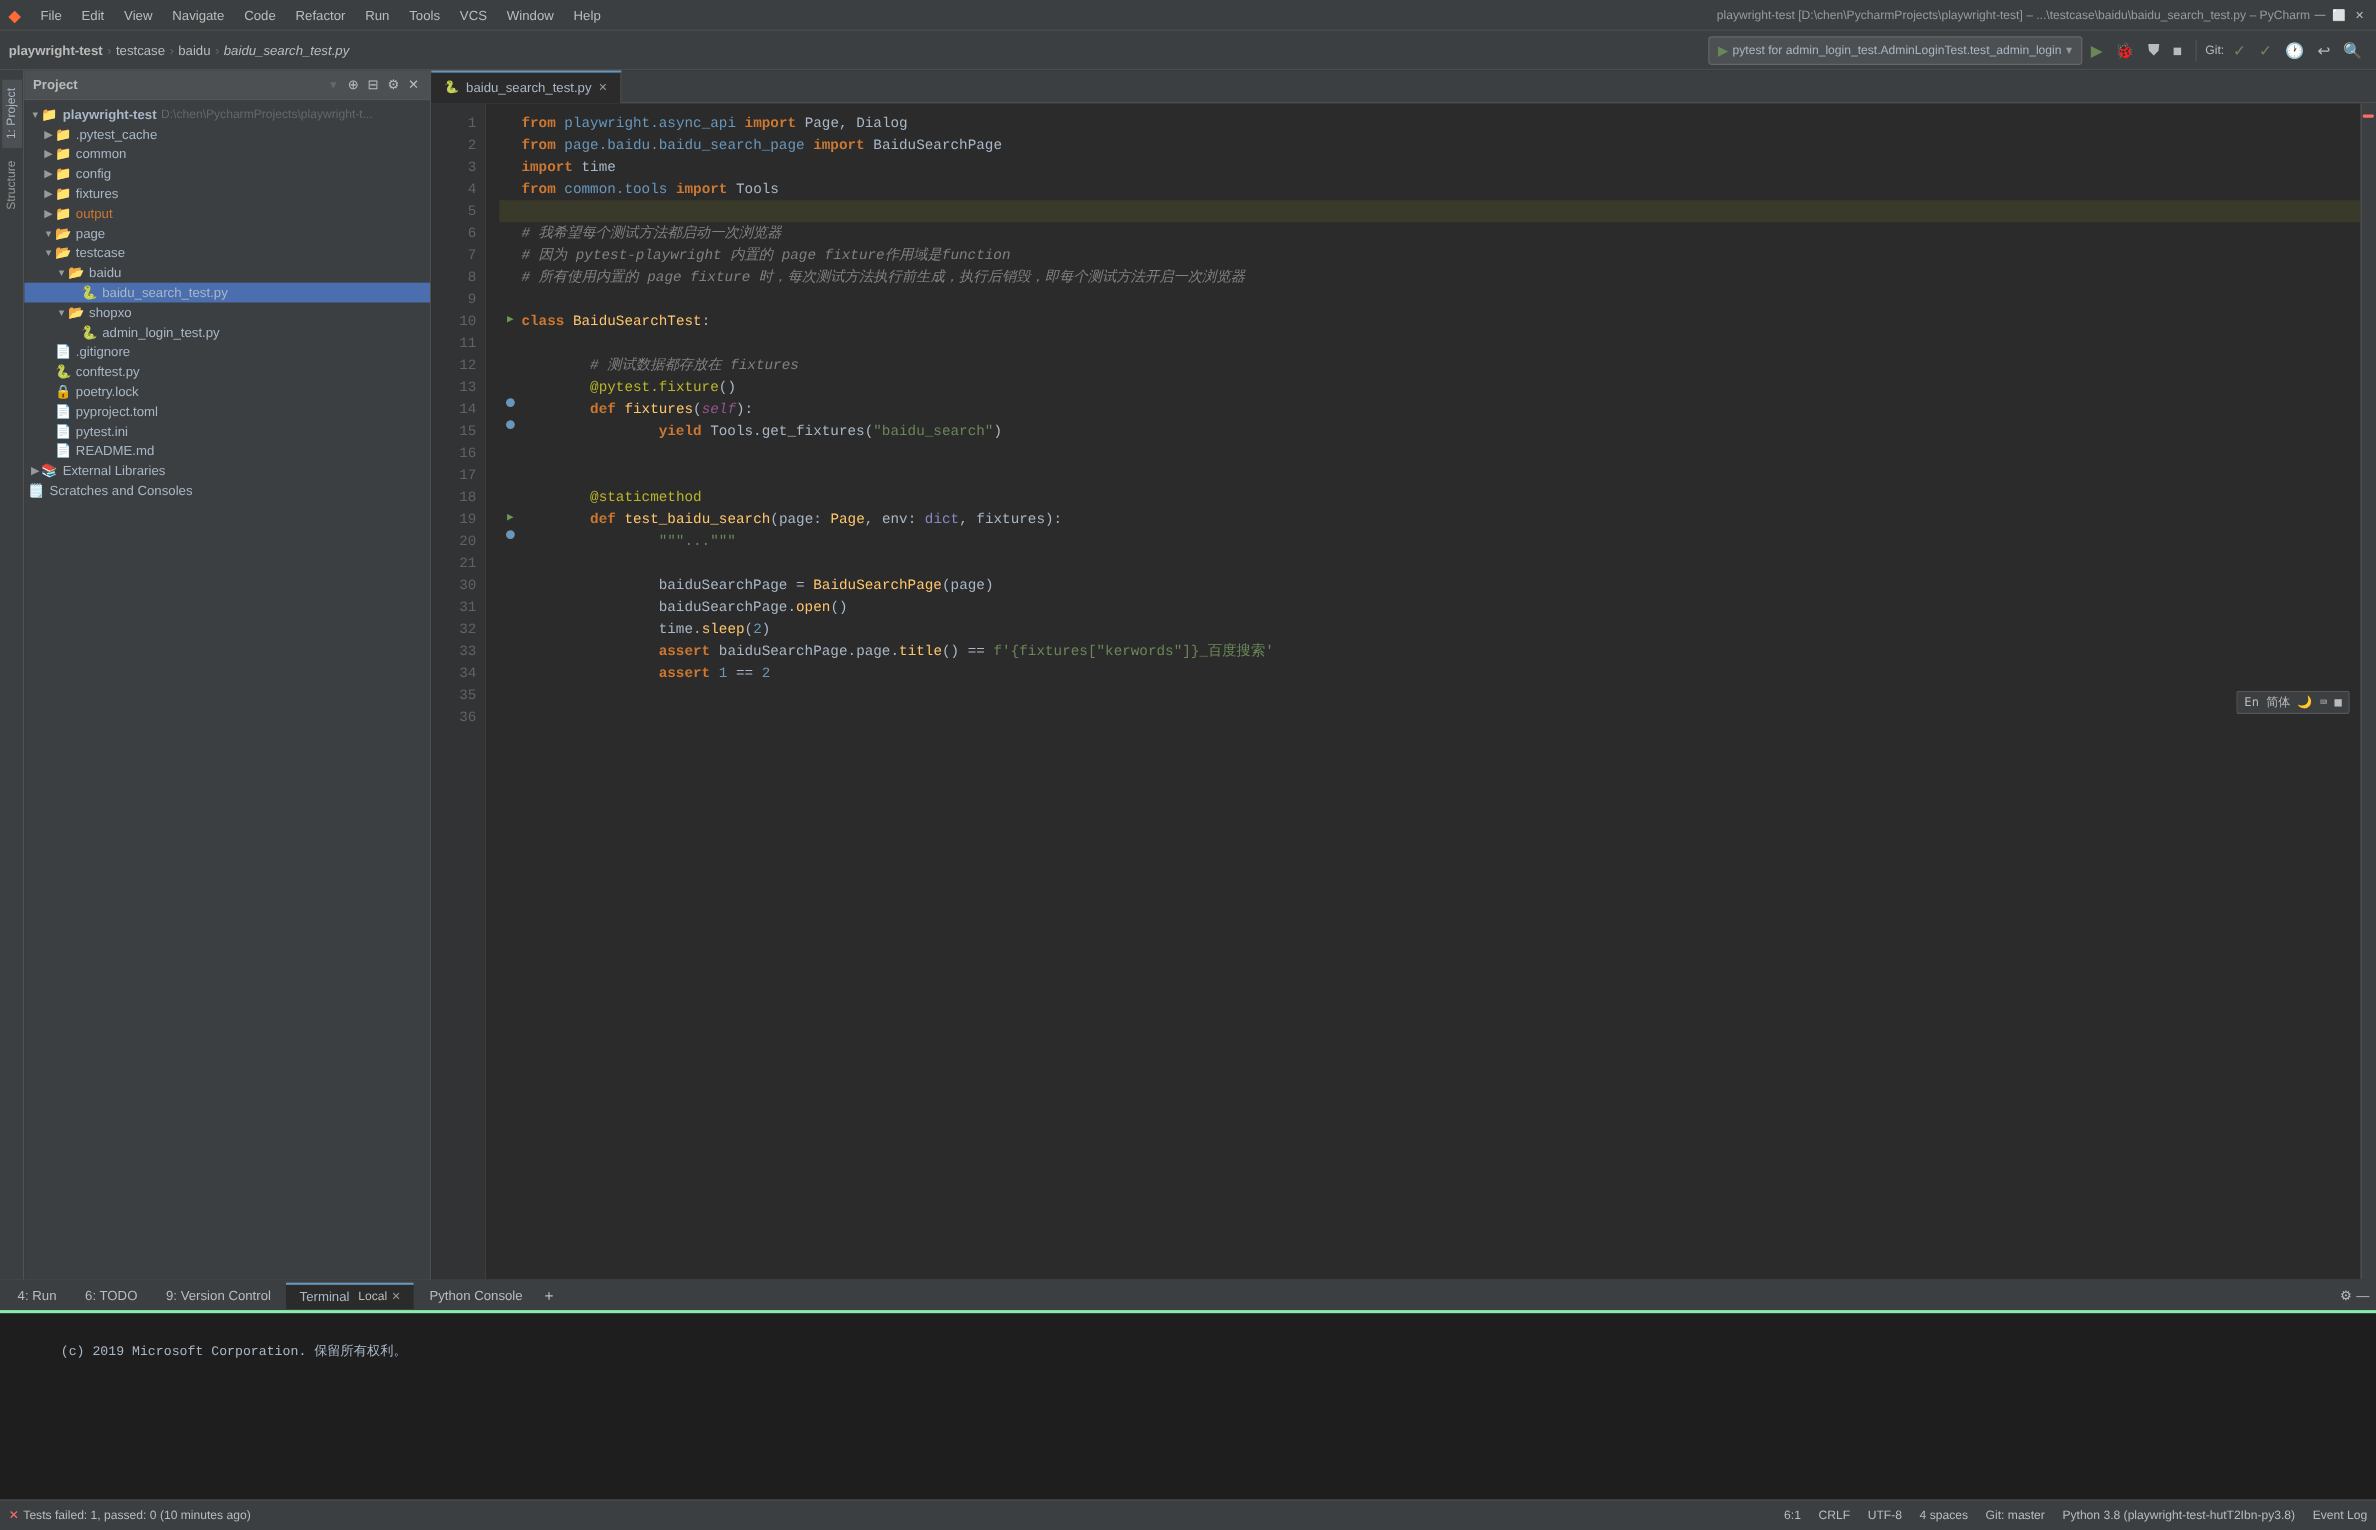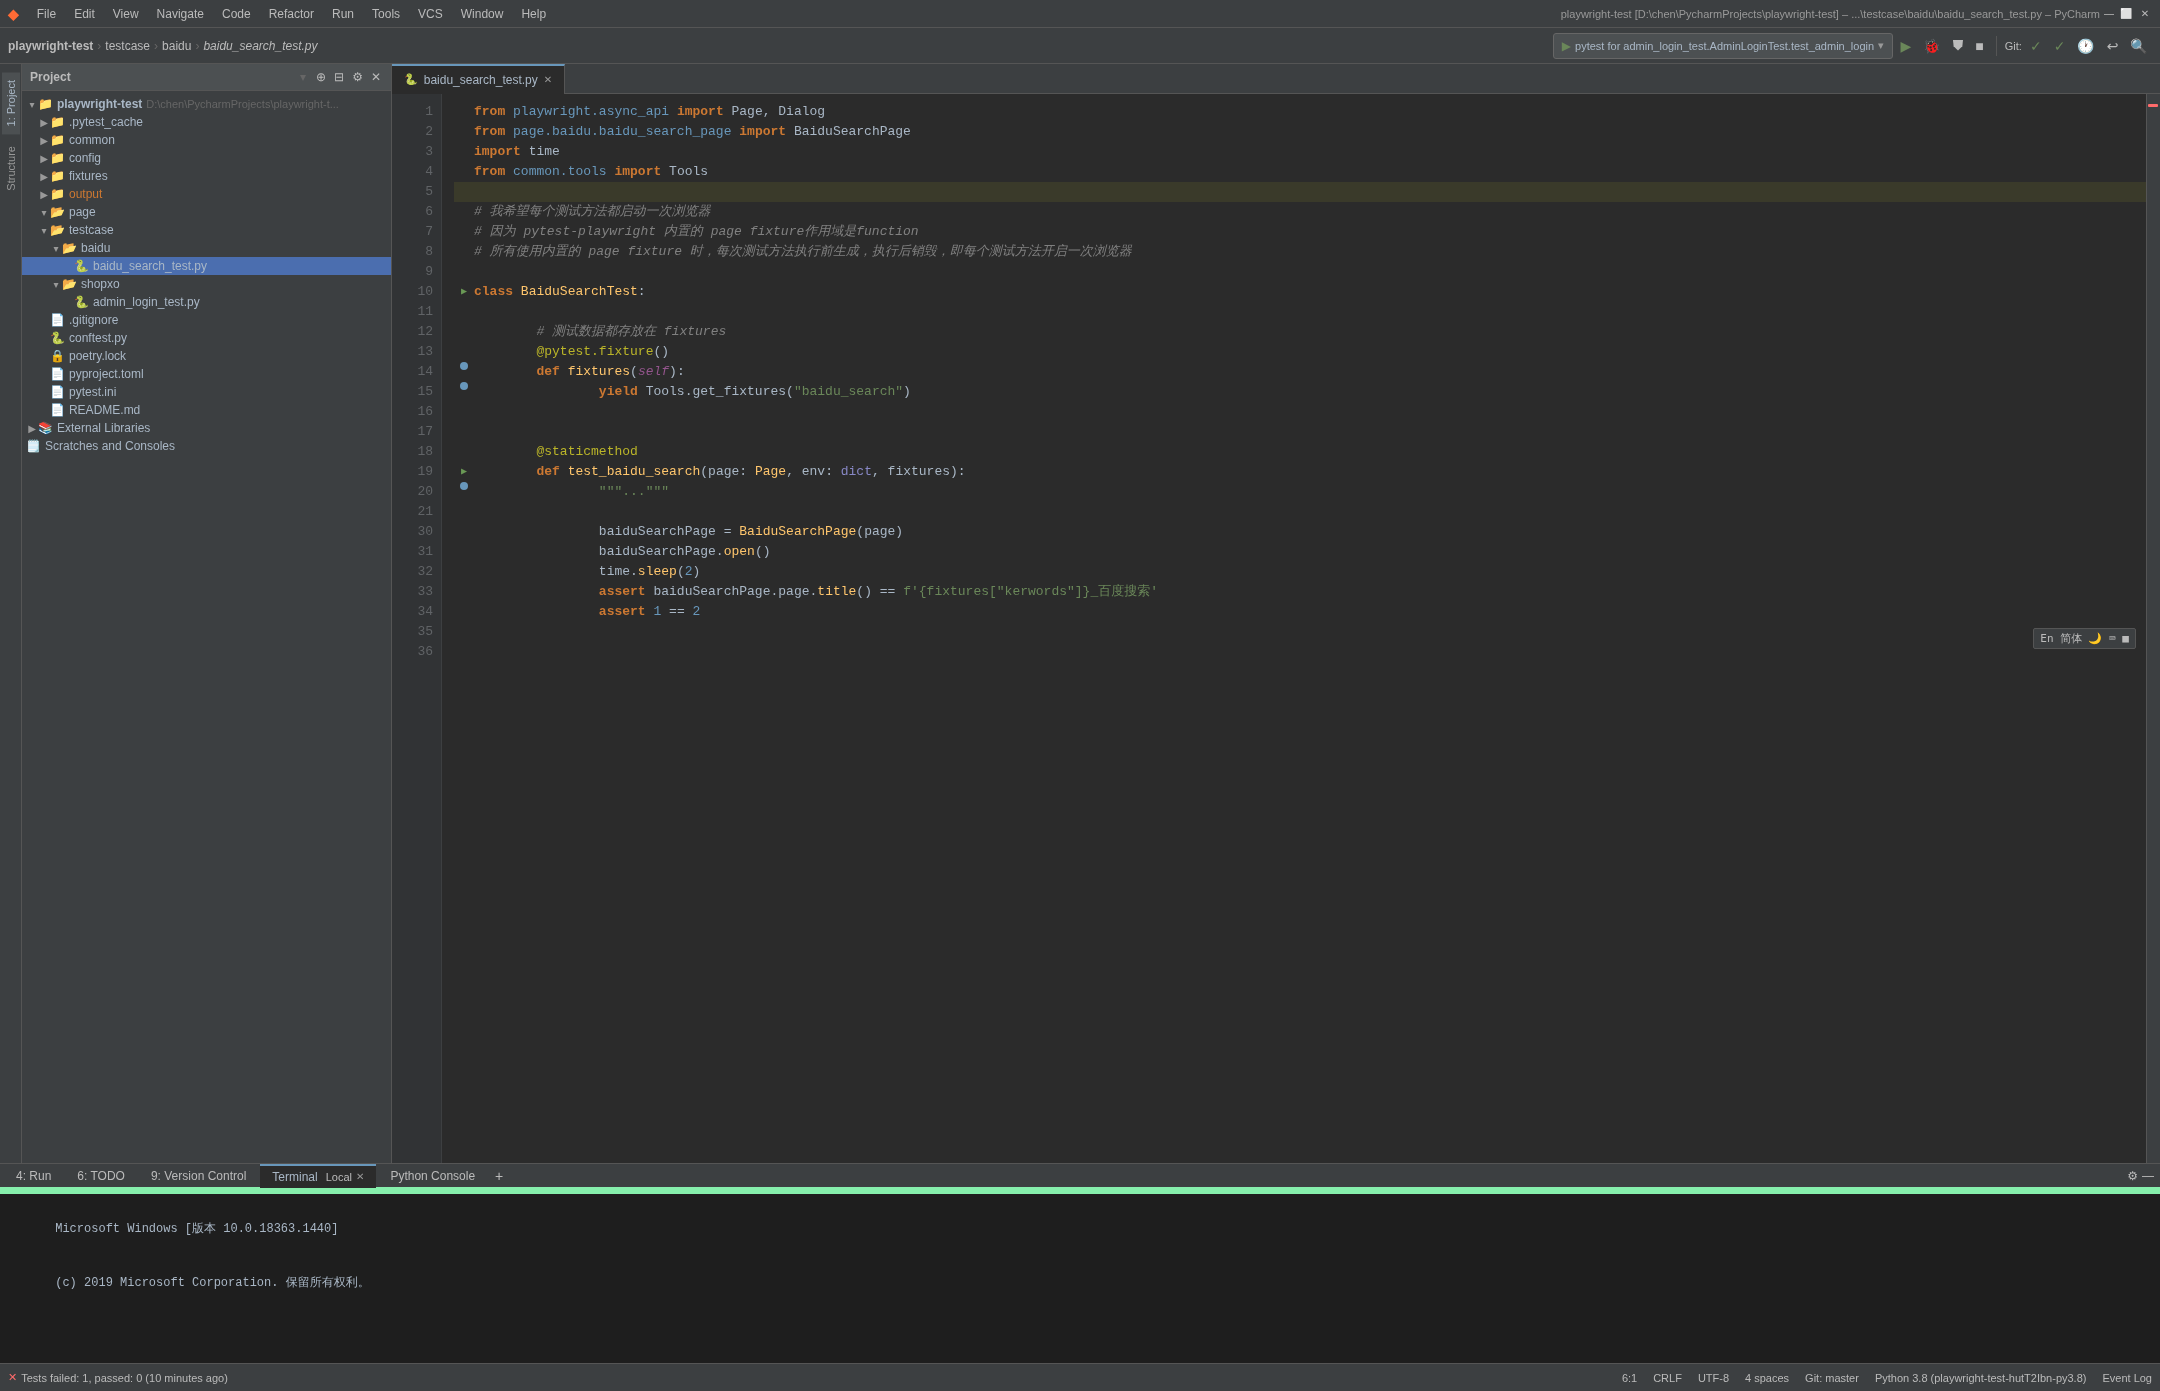--- a/index.html
+++ b/index.html
@@ -73,21 +73,21 @@
     .module-name { color: #6897bb; }
     .op { color: #a9b7c6; }
     .self-kw { color: #94558d; font-style: italic; }
 
     
     #right-gutter { width: 14px; background: #3c3f41; border-left: 1px solid #555; position: relative; }
     .scroll-marker { position: absolute; right: 2px; width: 10px; height: 3px; background: #ff6b6b; border-radius: 1px; }
 
     
     #bottom-panel { height: 200px; background: #2b2b2b; border-top: 1px solid #555; display: flex; flex-direction: column; }
-    #bottom-tabs { display: flex; align-items: center; background: #3c3f41; height: 30px; border-bottom: 7px solid #86efac; padding: 0 4px; gap: 2px; }
+    #bottom-tabs { display: flex; align-items: center; background: #3c3f41; height: 30px; border-bottom: 3px solid #86efac; padding: 0 4px; gap: 2px; }
     .bottom-tab { padding: 4px 12px; cursor: pointer; color: #bbb; font-size: 12px; display: flex; align-items: center; gap: 4px; }
     .bottom-tab.active { background: #2b2b2b; color: #a9b7c6; border-top: 2px solid #6897bb; }
     .tab-x { cursor: pointer; color: #999; font-size: 10px; }
     #terminal-content { flex: 1; padding: 8px 12px; font-family: 'Courier New', monospace; font-size: 12px; color: #a9b7c6; overflow: auto; background: #1e1e1e; }
     .term-line { line-height: 18px; white-space: pre-wrap; }
     .bottom-toolbar-right { margin-left: auto; display: flex; align-items: center; }
 
     
     #status-bar { height: 28px; background: #3c3f41; border-top: 1px solid #555; display: flex; align-items: center; padding: 0 8px; gap: 16px; font-size: 11px; color: #bbb; }
     .status-item { display: flex; align-items: center; gap: 4px; }
@@ -511,23 +511,20 @@
       <span>Python Console</span>
     </div>
     <button style="background:none;border:none;color:#bbb;cursor:pointer;padding:2px 6px;font-size:14px;">+</button>
     <div class="bottom-toolbar-right">
       <button class="panel-btn">⚙</button>
       <button class="panel-btn">—</button>
     </div>
   </div>
   <div id="terminal-content">
     <div class="term-line">
-      <span>Microsoft Windows [版本 10.0.18363.1440]</span>
-    </div>
-    <div class="term-line">
       <span>(c) 2019 Microsoft Corporation. 保留所有权利。</span>
     </div>
     <div class="term-line">
       <span>&nbsp;</span>
     </div>
 
   </div>
 </div>
 
 <div style="position:fixed;top:628px;right:24px;background:#3c3f41;border:1px solid #555;border-radius:2px;padding:2px 6px;font-size:11px;color:#bbb;font-family:monospace;">

